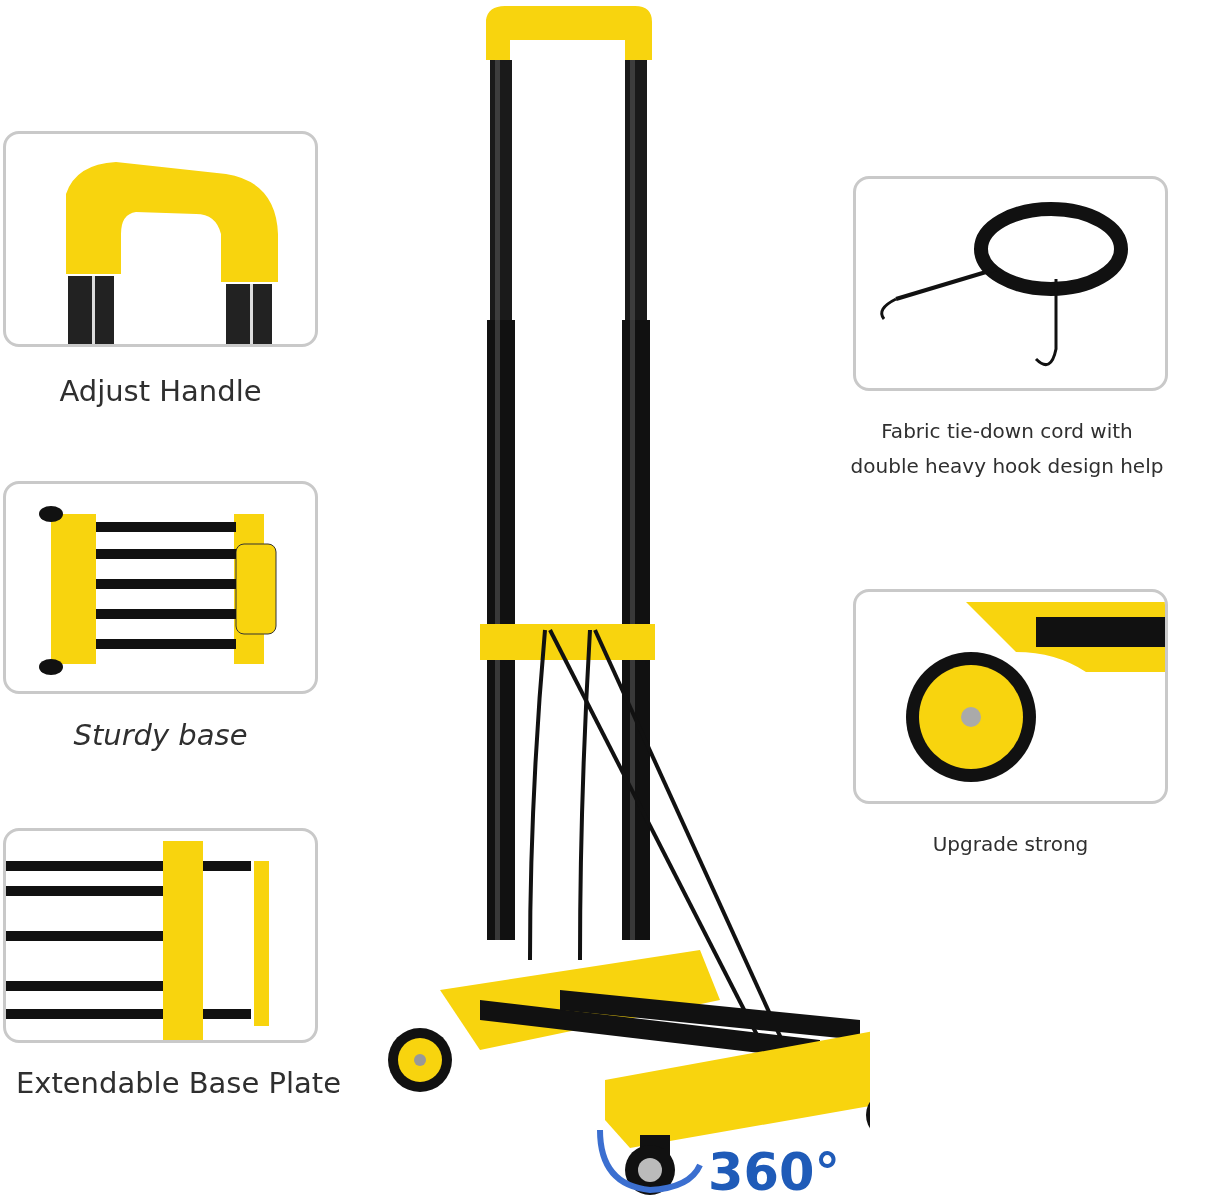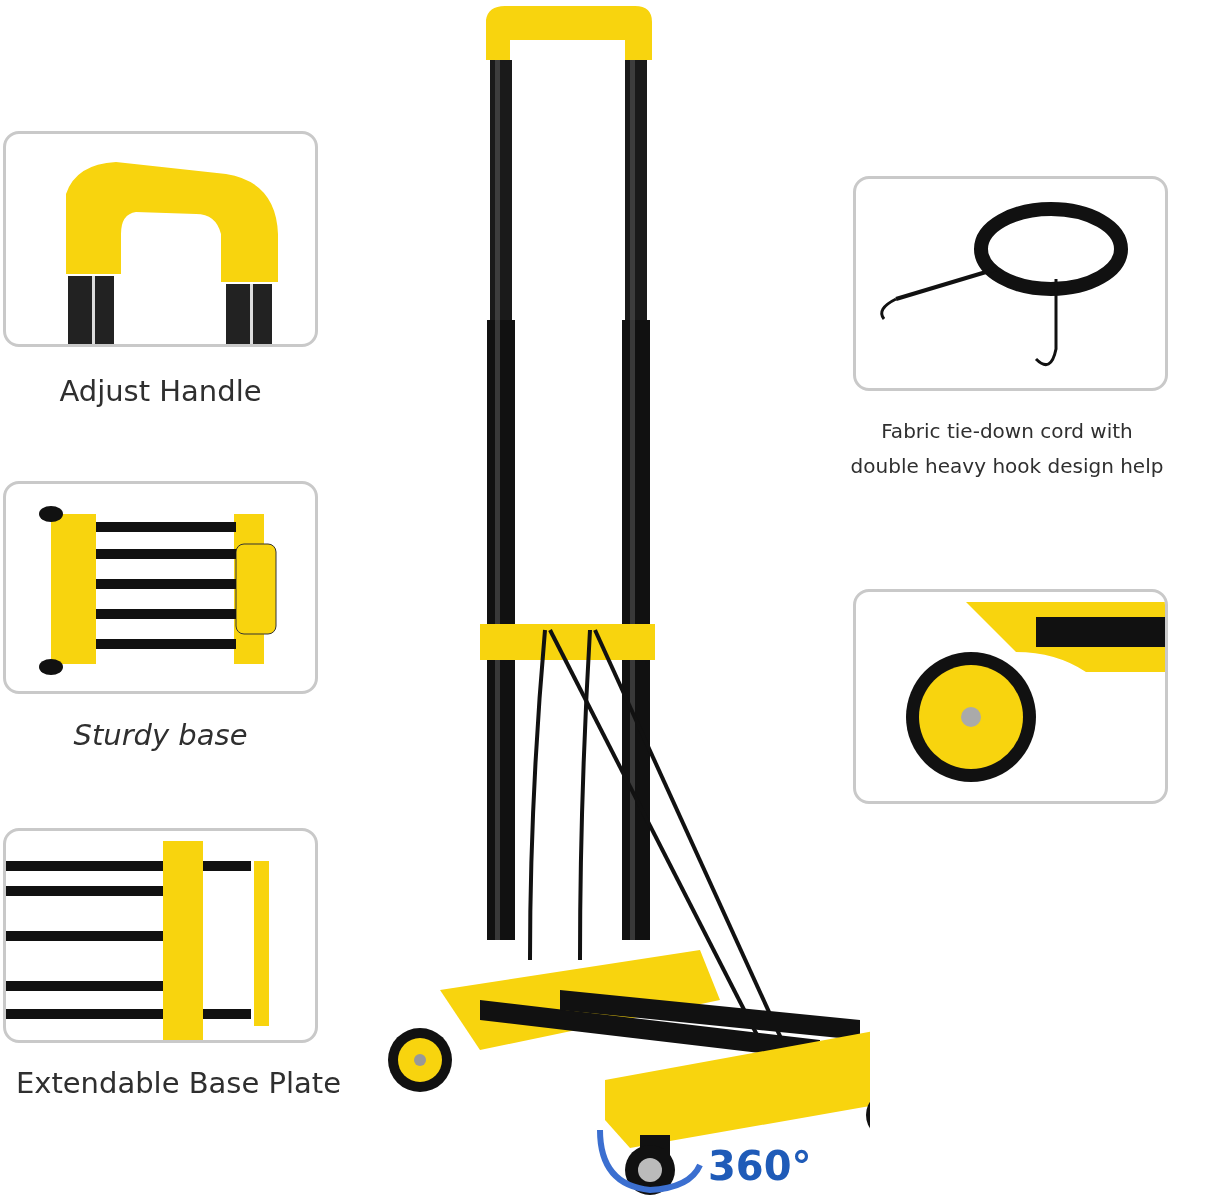--- a/index.html
+++ b/index.html
@@ -1,21 +1,21 @@
 <!DOCTYPE html>
 <html><head>
 <meta charset="utf-8">
 <style>
   html,body{margin:0;padding:0;background:#fff;}
   body{width:1214px;height:1203px;position:relative;overflow:hidden;font-family:"DejaVu Sans","Liberation Sans",sans-serif;color:#2b2b2b;}
   .panel{position:absolute;border:3px solid #c9c9c9;border-radius:16px;background:#fff;overflow:hidden;box-sizing:border-box;}
   .caption{position:absolute;text-align:center;font-size:29px;color:#2f2f2f;line-height:36px;}
   .caption.small{font-size:20px;line-height:35px;}
   .yellow{fill:#f8d40e;}
-  .deg{position:absolute;left:708px;top:1143px;font-size:40px;font-weight:bold;color:#1f5bb8;}
+  .deg{position:absolute;left:708px;top:1143px;font-size:51px;font-weight:bold;color:#1f5bb8;}
 </style>
 </head>
 <body>
 
 <svg style="position:absolute;left:370px;top:0;" width="500" height="1203" viewBox="370 0 500 1203">
 
   <path class="yellow" d="M486 60 L486 20 Q488 6 505 6 L635 6 Q652 6 652 22 L652 60 L625 60 L625 40 L510 40 L510 60 Z"></path>
 
   <rect x="490" y="60" width="22" height="260" fill="#1a1a1a"></rect>
   <rect x="625" y="60" width="22" height="260" fill="#1a1a1a"></rect>
@@ -111,13 +111,14 @@
 <div class="panel" style="left:853px;top:589px;width:315px;height:215px;">
   <svg width="315" height="215">
     <path class="yellow" d="M110 10 L315 10 L315 80 L230 80 Q200 60 160 60 Z"></path>
     <rect x="180" y="25" width="135" height="30" fill="#111"></rect>
     <circle cx="115" cy="125" r="65" fill="#111"></circle>
     <circle cx="115" cy="125" r="52" fill="#f8d40e"></circle>
     <circle cx="115" cy="125" r="10" fill="#aaa"></circle>
   </svg>
 </div>
 <div class="caption small" style="left:853px;top:827px;width:315px;">
+  <div>Upgrade strong</div>
 </div>
 
 </body></html>

